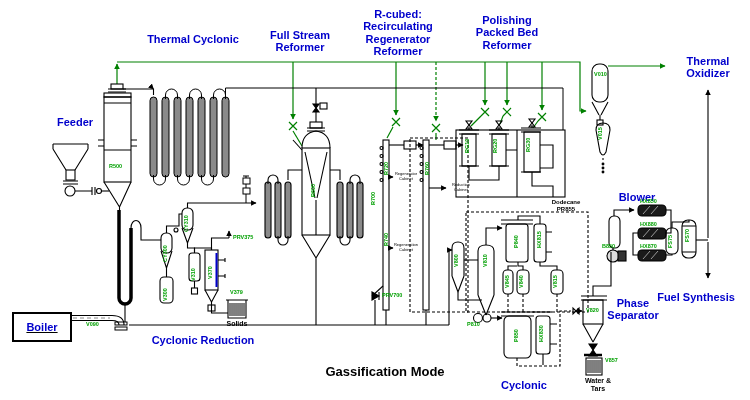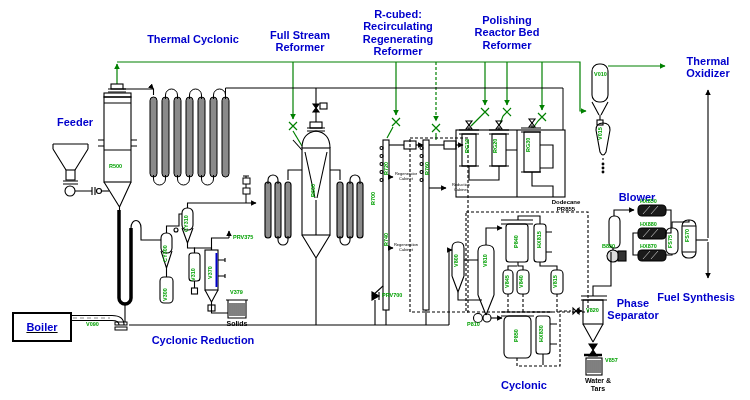--- a/index.html
+++ b/index.html
@@ -283,39 +283,40 @@
     <rect x="586" y="358" width="16" height="17"></rect>
     <path d="M588,360 V373 M590,360 V373 M592,360 V373 M594,360 V373 M596,360 V373 M598,360 V373 M600,360 V373" stroke-width="1"></path>
   </g>
 </svg>
 
 <div class="sec" style="left:133px;top:33px;width:120px">Thermal Cyclonic</div>
 <div class="sec" style="left:250px;top:29px;width:100px">Full Stream
 Reformer</div>
 <div class="sec" style="left:343px;top:8px;width:110px">R-cubed:
 Recirculating
-Regenerating
+Regenerator
 Reformer</div>
 <div class="sec" style="left:457px;top:14px;width:100px">Polishing
-Reactor Bed
+Packed Bed
 Reformer</div>
 <div class="sec" style="left:677px;top:55px;width:62px">Thermal
 Oxidizer</div>
 <div class="sec" style="left:45px;top:116px;width:60px">Feeder</div>
 <div class="sec" style="left:133px;top:334px;width:140px">Cyclonic Reduction</div>
 <div class="sec" style="left:607px;top:191px;width:60px">Blower</div>
 <div class="sec" style="left:646px;top:291px;width:100px">Fuel Synthesis</div>
 <div class="sec" style="left:604px;top:297px;width:58px">Phase
 Separator</div>
 <div class="sec" style="left:494px;top:379px;width:60px">Cyclonic</div>
 
 <div class="boilerbox">
   <span>Boiler</span>
 </div>
 
+<div class="mode" style="left:305px;top:365px;width:160px">Gassification Mode</div>
 <div class="note" style="left:221px;top:320px;width:32px">Solids</div>
 <div class="note" style="left:579px;top:377px;width:38px">Water &amp;
 Tars</div>
 <div class="dode" style="left:544px;top:199px;width:44px">Dodecane
 PR855</div>
 
 <div class="tiny" style="left:392px;top:172px;width:28px">Regenerator
 Cabinet</div>
 <div class="tiny" style="left:392px;top:243px;width:28px">Regeneration
 Cabinet</div>

